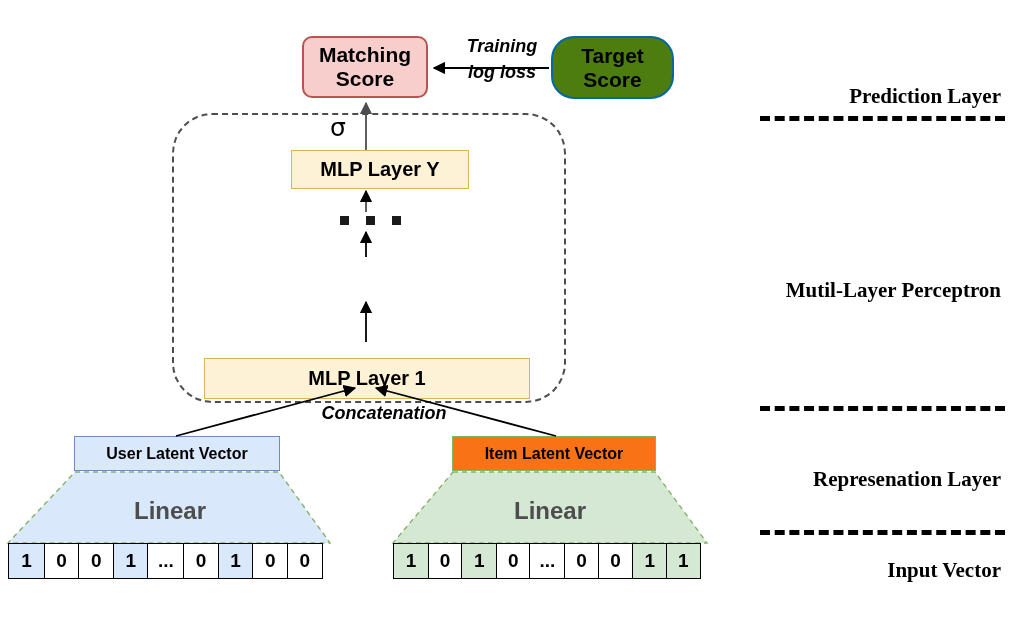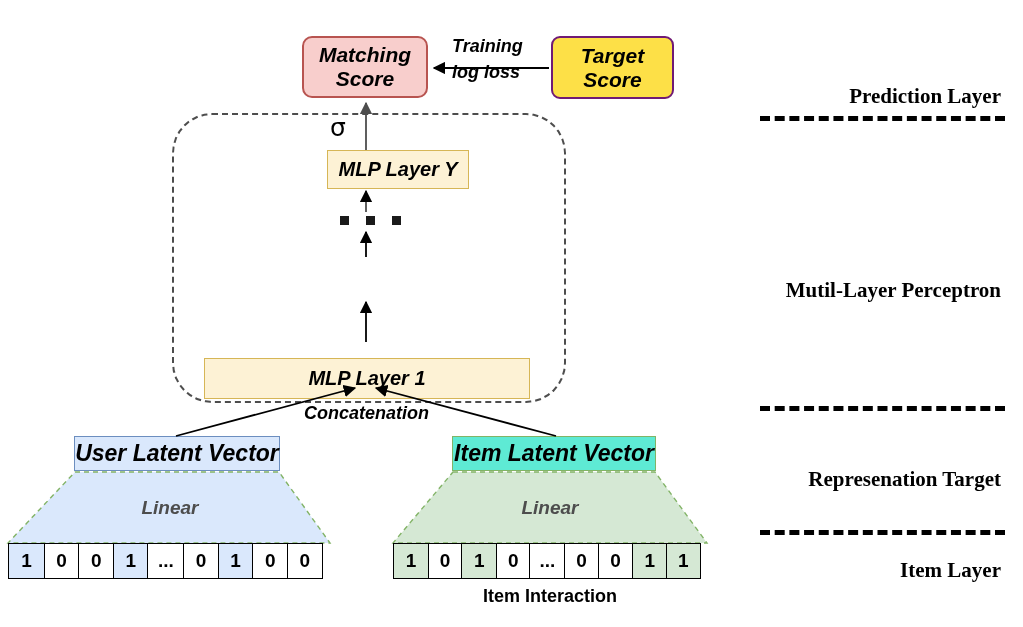--- a/index.html
+++ b/index.html
@@ -20,55 +20,53 @@
   
   .box {
     display: flex;
     align-items: center;
     justify-content: center;
     text-align: center;
     font-weight: bold;
     color: #000000;
     line-height: 1.12;
     white-space: pre-line;
-    font-style: italic;
   }
   .matching-score {
     background: #f8cecc;
     border: 2px solid #b85450;
     border-radius: 10px;
     font-size: 21px;
   }
   .target-score {
-    background: #fde047;
-    border: 2px solid #701a75;
-    border-radius: 9px;
+    background: #4d7c0f;
+    border: 2px solid #0369a1;
+    border-radius: 23px;
     font-size: 21px;
   }
   .mlp-box {
     background: #fdf2d5;
     border: 1.6px solid #d6b656;
     font-size: 20px;
   }
   .latent-box {
-    font-size: 23px;
+    font-size: 16px;
   }
   .latent-user {
     background: #dae8fc;
     border: 1.5px solid #6c8ebf;
   }
   .latent-item {
-    background: #5eead4;
+    background: #f97316;
     border: 1.5px solid #82b366;
   }
   .trap-label {
     position: absolute;
-    font-style: italic;
-    font-weight: bold;
-    font-size: 19px;
+    font-weight: bold;
+    font-size: 24px;
     color: #4d4d4d;
     text-align: center;
     width: 100%;
   }
 
   
   .vec-row { display: flex; }
   .cell {
     border: 1.4px solid #000000;
     margin-right: -1.4px;
@@ -95,21 +93,21 @@
 
   
   .annot {
     position: absolute;
     font-style: italic;
     font-weight: bold;
     font-size: 18px;
     color: #000000;
     white-space: pre-line;
     line-height: 1.45;
-    text-align: left;
+    text-align: center;
   }
   .sigma {
     position: absolute;
     font-size: 25px;
     color: #000000;
     font-family: "DejaVu Sans", sans-serif;
   }
 
   
   .layer-label {
@@ -156,21 +154,21 @@
 Score</div>
 
   <div class="abs box target-score" style="left:551px; top:36px; width:123px; height:63px;">Target
 Score</div>
 
   <div class="annot" style="left:452px; top:33px; width:100px;">Training
 log loss</div>
 
   <div class="sigma" style="left:330px; top:113px;">σ</div>
 
-  <div class="abs box mlp-box" style="left:291px; top:150px; width:142px; height:39px;margin-left:36px;">MLP Layer Y</div>
+  <div class="abs box mlp-box" style="left:291px; top:150px; width:178px; height:39px;">MLP Layer Y</div>
 
   <div class="dots" style="left:340px; top:216px;">
     <span></span>
     <span></span>
     <span></span>
   </div>
 
 
   <div class="abs box mlp-box" style="left:204px; top:342px; width:326px; height:41px;margin-top:16px;">MLP Layer 1</div>
 
@@ -206,21 +204,20 @@
       <div class="cell on-item" style="width: 36px; height: 36px;">1</div>
       <div class="cell" style="width: 35px; height: 36px;">0</div>
       <div class="cell on-item" style="width: 36px; height: 36px;">1</div>
       <div class="cell" style="width: 35px; height: 36px;">0</div>
       <div class="cell" style="width: 36px; height: 36px;">...</div>
       <div class="cell" style="width: 35px; height: 36px;">0</div>
       <div class="cell" style="width: 36px; height: 36px;">0</div>
       <div class="cell on-item" style="width: 35px; height: 36px;">1</div>
       <div class="cell on-item" style="width: 35px; height: 36px;">1</div>
     </div>
-  <div class="vec-caption" style="left:393px; top:586px; width:314px;">Item Interaction</div>
 
   <svg class="ov">
     <defs>
       <marker id="ah" viewBox="0 0 10 10" refX="9" refY="5" markerWidth="7" markerHeight="7" orient="auto-start-reverse">
         <path d="M 0 0 L 10 5 L 0 10 z" fill="#000000"></path>
       </marker>
       <marker id="ahg" viewBox="0 0 10 10" refX="9" refY="5" markerWidth="7" markerHeight="7" orient="auto-start-reverse">
         <path d="M 0 0 L 10 5 L 0 10 z" fill="#4d4d4d"></path>
       </marker>
     </defs>
@@ -239,18 +236,18 @@
 
     <path d="M 556 436 L 376 388" stroke="#000000" stroke-width="1.8" fill="none" marker-end="url(#ah)"></path>
   </svg>
 
   <div class="layer-label" style="left:743px; top:57px; width:258px;margin-top:27px;">Prediction Layer</div>
   <div class="sep-line" style="left:760px; top:116px; width:245px;"></div>
 
   <div class="layer-label" style="left:743px; top:266px; width:258px;margin-top:12px;">Mutil-Layer Perceptron</div>
   <div class="sep-line" style="left:760px; top:406px; width:245px;"></div>
 
-  <div class="layer-label" style="left:743px; top:467px; width:258px;">Represenation Target</div>
+  <div class="layer-label" style="left:743px; top:467px; width:258px;">Represenation Layer</div>
   <div class="sep-line" style="left:760px; top:530px; width:245px;"></div>
 
-  <div class="layer-label" style="left:743px; top:558px; width:258px;">Item Layer</div>
+  <div class="layer-label" style="left:743px; top:558px; width:258px;">Input Vector</div>
 
 </div>
 
 </body></html>

